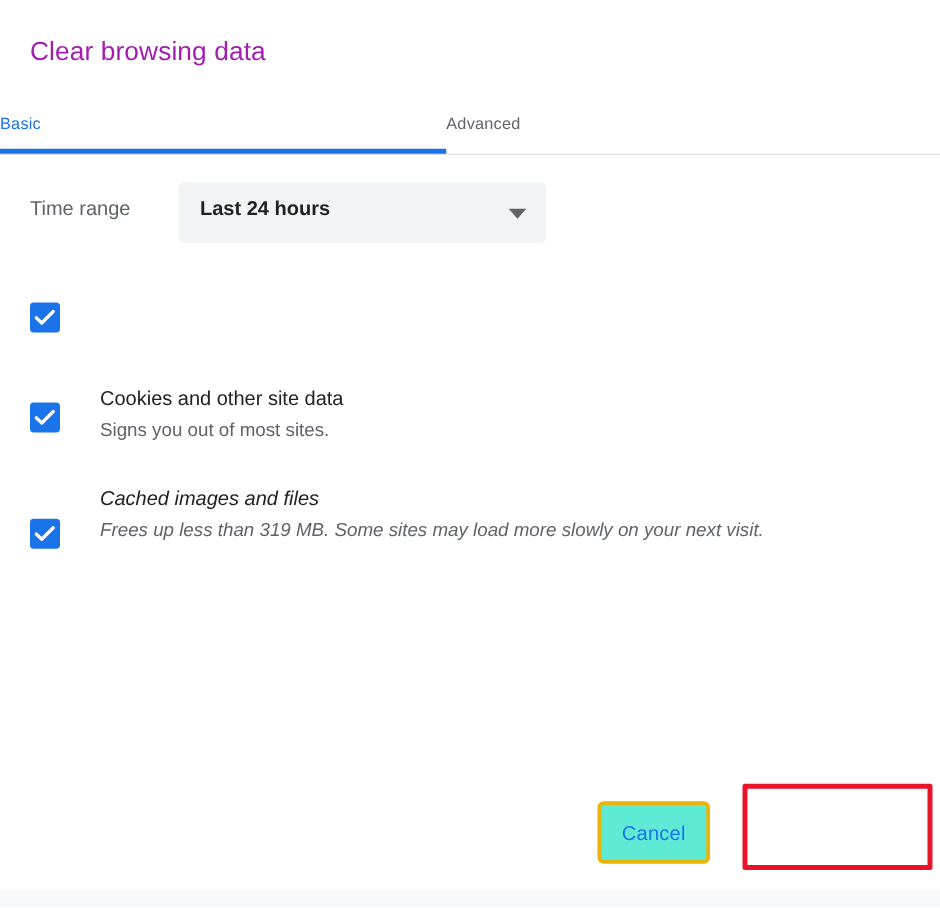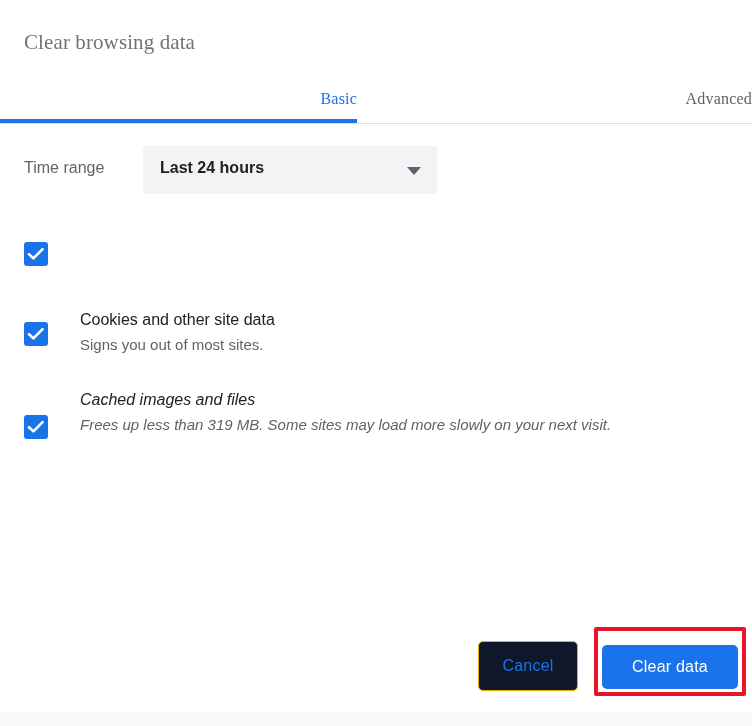--- a/index.html
+++ b/index.html
@@ -44,45 +44,43 @@
     box-sizing: border-box;
   }
 
   
   .dialog-title {
     position: absolute;
     left: 24px;
     top: 28px;
     font-size: 21px;
     line-height: 28px;
-    color: #737373;
+    color: #a21caf;
     letter-spacing: 0.1px;
     white-space: nowrap;
-    font-family: Liberation Serif, serif;
   }
 
   
   .tabs {
     position: absolute;
     left: 0;
     top: 76px;
     width: 752px;
     height: 48px;
   }
   .tab {
     position: absolute;
     top: 0;
     height: 46px;
     line-height: 46px;
-    text-align: right;
-    font-size: 16px;
+    text-align: left;
+    font-size: 13px;
     letter-spacing: 0.2px;
     cursor: pointer;
     user-select: none;
-    font-family: Liberation Serif, serif;
   }
   .tab-basic {
     left: 0;
     width: 357px;
     color: #1a73e8;
     font-weight: 500;
   }
   .tab-advanced {
     left: 357px;
     width: 395px;
@@ -223,26 +221,26 @@
     font-weight: 500;
     letter-spacing: 0.2px;
     cursor: pointer;
     box-sizing: border-box;
     text-align: center;
     user-select: none;
   }
   .btn-cancel {
     left: 478px;
     top: 11px;
-    width: 100px;
+    width: 90px;
     height: 50px;
     line-height: 48px;
-    background: #0f172a;
+    background: #5eead4;
     color: #1a73e8;
-    border: 1px solid #eab308;
+    border: 3px solid #eab308;
     border-radius: 5px;
   }
   .btn-clear {
     left: 602px;
     top: 15px;
     width: 136px;
     height: 44px;
     line-height: 44px;
     background: #1a73e8;
     color: #ffffff;
@@ -329,19 +327,18 @@
       <div class="item-text">
         <div class="item-title">Cached images and files</div>
         <div class="item-desc">Frees up less than 319 MB. Some sites may load more slowly on your next visit.</div>
       </div>
     </div>
 
   </div>
 
   <div class="footer">
     <div class="btn btn-cancel">Cancel</div>
-    <div class="btn btn-clear">Clear data</div>
   </div>
 
 </div>
 
 <div class="highlight-box"></div>
 <div class="page-strip"></div>
 
 </body></html>

